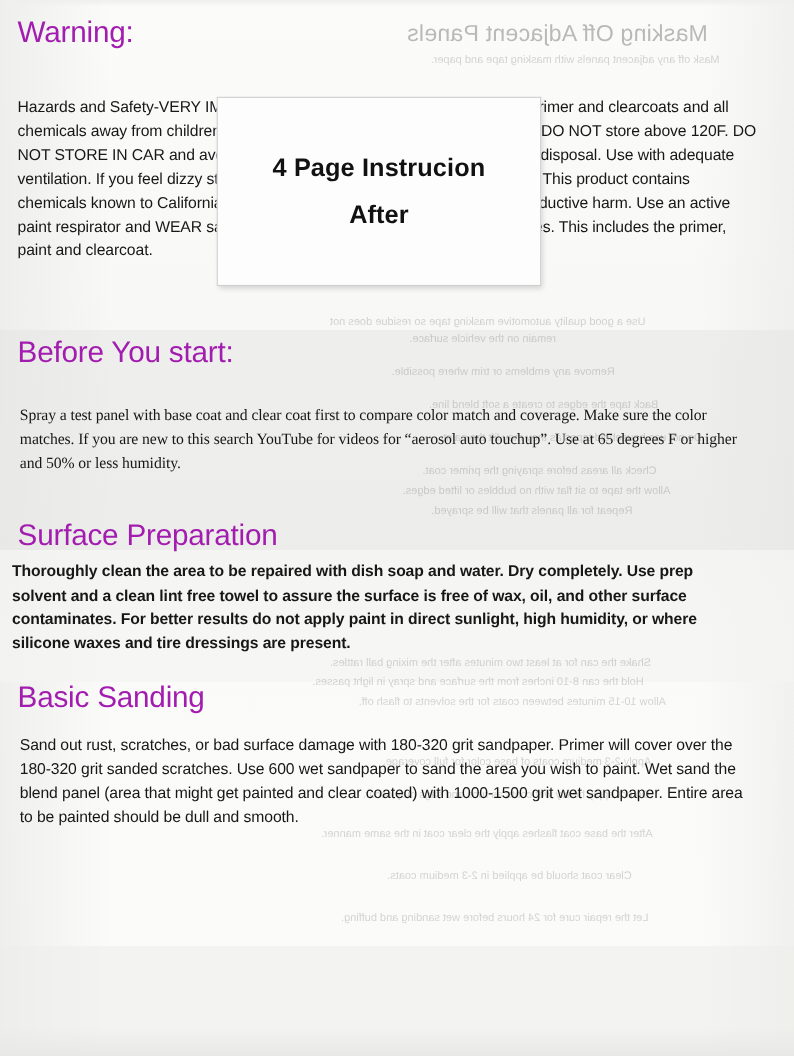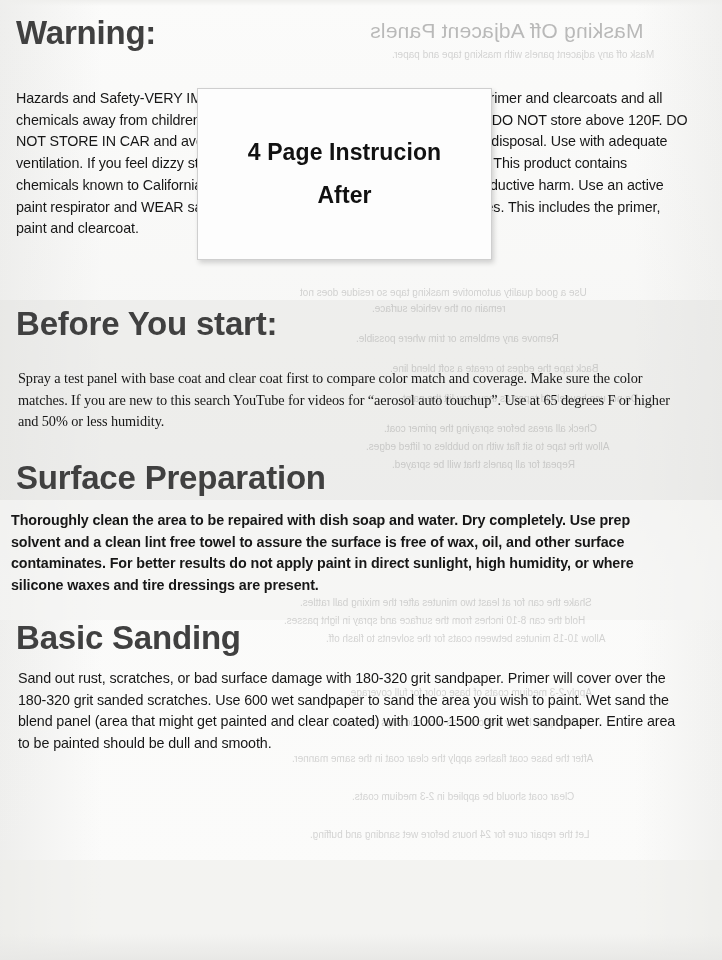--- a/index.html
+++ b/index.html
@@ -60,24 +60,24 @@
   .bleed-small { font-size: 10px; color: rgba(95,95,95,0.26); }
 
   
   .content {
     position: absolute;
     inset: 0;
   }
   h1.section {
     position: absolute;
     margin: 0;
-    font-weight: 700;
-    font-size: 33px;
+    font-weight: 400;
+    font-size: 27px;
     letter-spacing: -0.2px;
-    color: #404040;
+    color: #a21caf;
   }
   .para {
     position: absolute;
     margin: 0;
     font-size: 14.3px;
     line-height: 1.52;
     color: #171717;
     letter-spacing: -0.1px;
   }
 
@@ -154,21 +154,21 @@
   <div class="bleed bleed-small" style="left:310px; top:828px;">Let the repair cure for 24 hours before wet sanding and buffing.</div>
 
   <div class="content">
 
     <h1 class="section" style="left:16px; top:14px;">Warning:</h1>
     <p class="para" style="left:16px; top:88px; width:674px;">Hazards and Safety-VERY IMPORTANT. Keep all touch-up paint including primer and clearcoats and all chemicals away from children. Call a physician IMMEDIATELY if swallowed. DO NOT store above 120F. DO NOT STORE IN CAR and avoid freezing. Follow local regulations for proper disposal. Use with adequate ventilation. If you feel dizzy stop product use immediately and call physician. This product contains chemicals known to California to cause birth defects, cancer and other reproductive harm. Use an active paint respirator and WEAR safety goggles when spraying to protect your eyes. This includes the primer, paint and clearcoat.</p>
 
     <h1 class="section" style="left:16px; top:305px;text-align:center;">Before You start:</h1>
     <p class="para" style="left:18px; top:368px; width:672px;font-family:Liberation Serif, serif;">Spray a test panel with base coat and clear coat first to compare color match and coverage. Make sure the color matches.  If you are new to this search YouTube for videos for “aerosol auto touchup”.  Use at 65 degrees F or higher and 50% or less humidity.</p>
 
-    <h1 class="section" style="left:16px; top:459px;text-align:center;">Surface Preparation</h1>
+    <h1 class="section" style="left:16px; top:471px;text-align:center;">Surface Preparation</h1>
     <p class="para" style="left:11px; top:510px; width:670px;font-weight:bold;">Thoroughly clean the area to be repaired with dish soap and water.  Dry completely. Use prep solvent and a clean lint free towel to assure the surface is free of wax, oil, and other surface contaminates. For better results do not apply paint in direct sunlight, high humidity, or where silicone waxes and tire dressings are present.</p>
 
     <h1 class="section" style="left:16px; top:619px;">Basic Sanding</h1>
     <p class="para" style="left:18px; top:668px; width:672px;">Sand out rust, scratches, or bad surface damage with 180-320 grit sandpaper. Primer will cover over the 180-320 grit sanded scratches. Use 600 wet sandpaper to sand the area you wish to paint. Wet sand the blend panel (area that might get painted and clear coated) with 1000-1500 grit wet sandpaper. Entire area to be painted should be dull and smooth.</p>
 
   </div>
 
   <div class="sticker">
     <div class="sticker-line">4 Page Instrucion</div>
     <div class="sticker-line">After</div>

